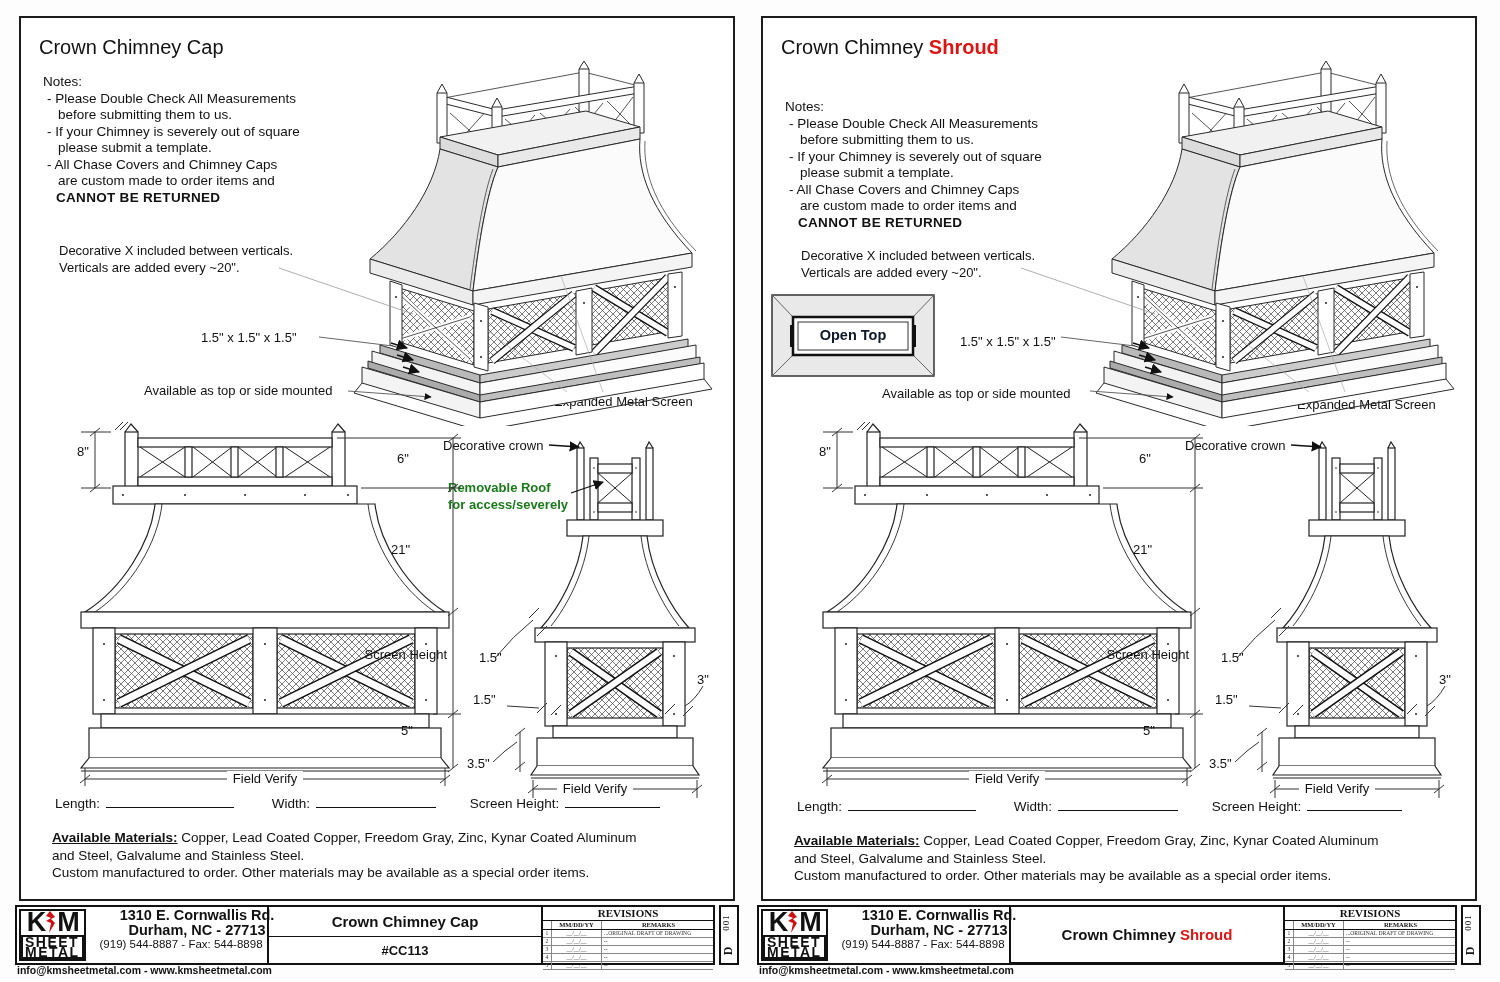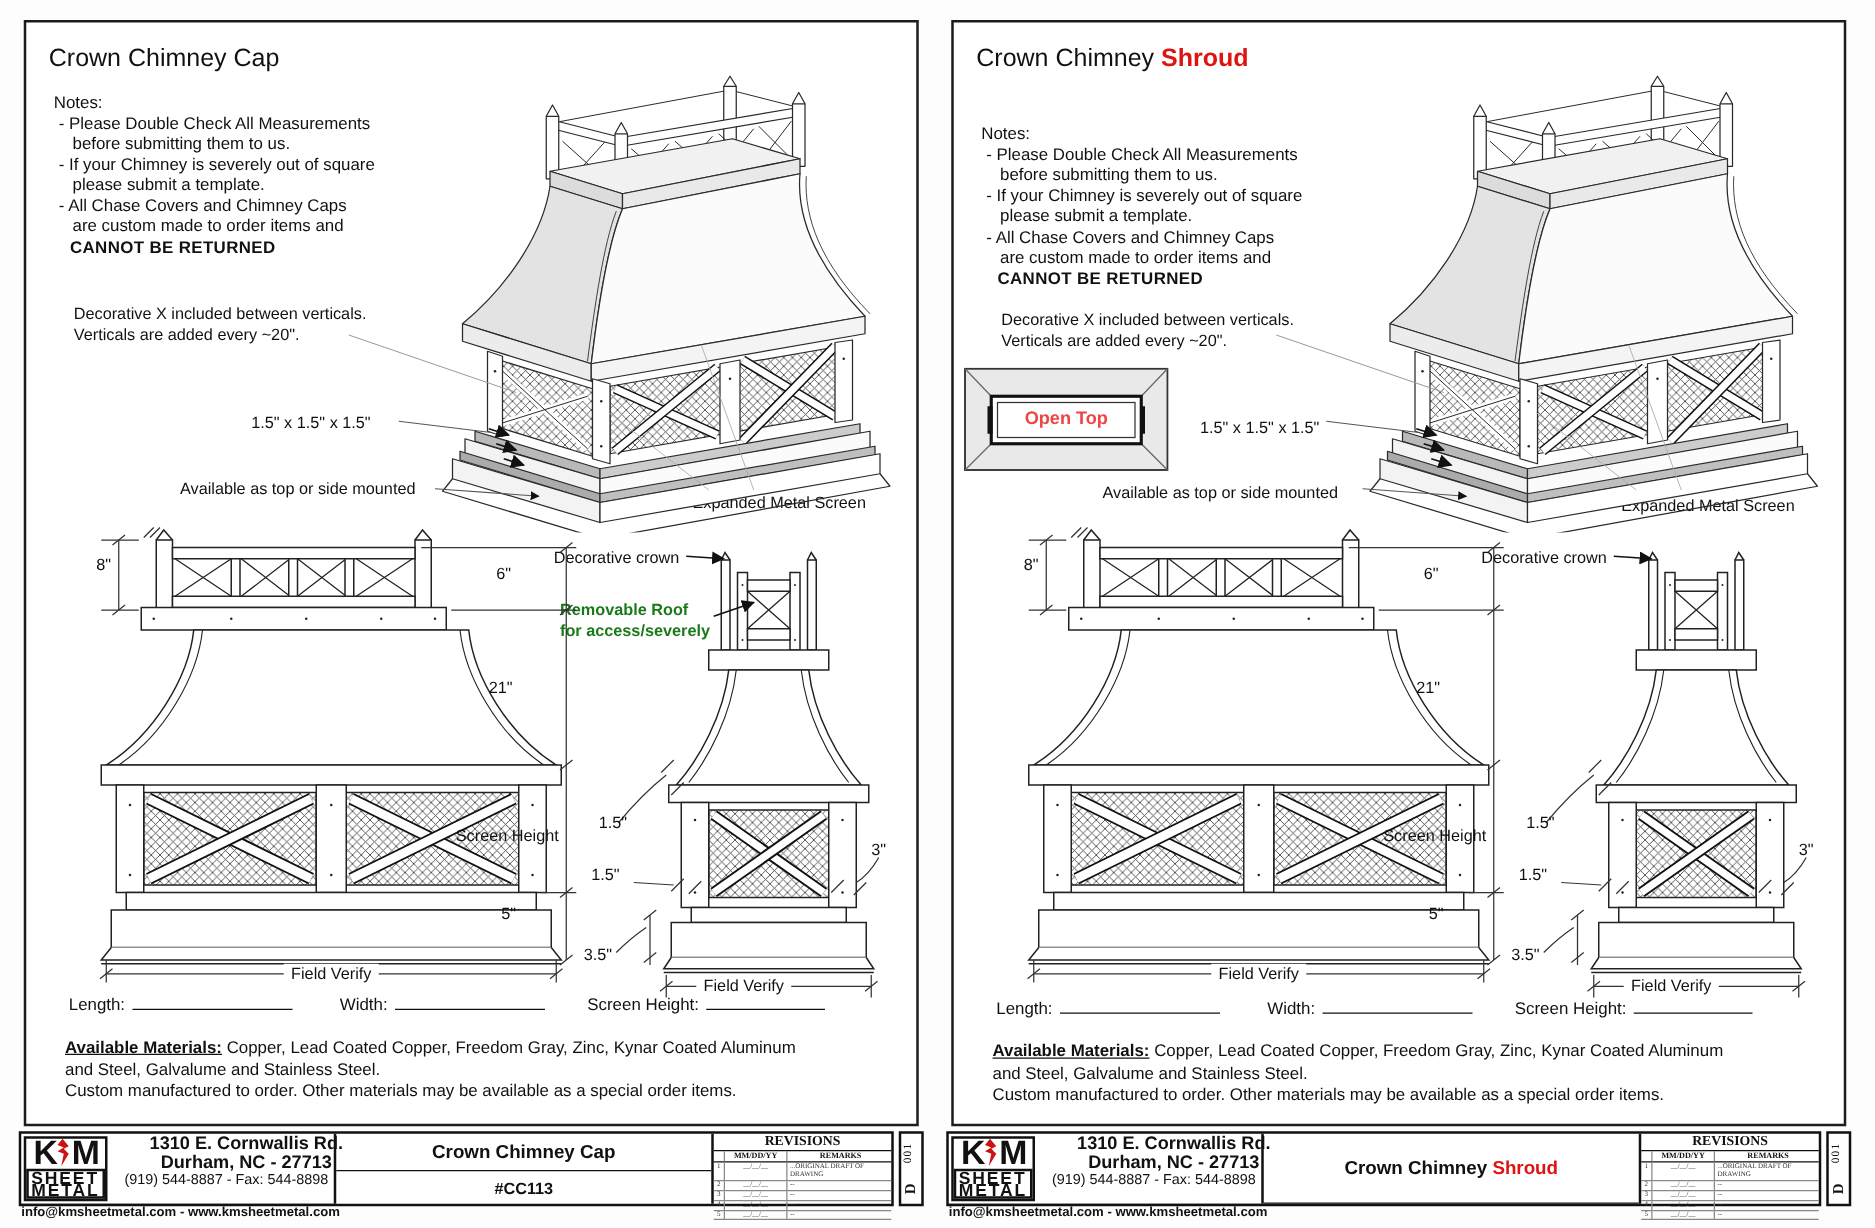--- a/index.html
+++ b/index.html
@@ -23,31 +23,31 @@
   .lbl-decx { left:44px; top:227px; line-height:16.5px; }
   .s1 .lbl-decx { top:232px; }
   .lbl-corner { left:186px; top:314px; } .s1 .lbl-corner { left:203px; top:318px; }
   .lbl-mounting { left:129px; top:367px; } .s1 .lbl-mounting { left:125px; top:370px; }
   .lbl-screen { left:539px; top:378px; } .s1 .lbl-screen { left:540px; top:381px; }
   .lbl-crown { left:428px; top:422px; }
   .lbl-removable { left:433px; top:463px; color:#1a7a1a; font-weight:bold; line-height:17px; }
 
   .open-thumb { position:absolute; left:14px; top:278px; width:164px; height:84px; }
   .open-thumb-label { position:absolute; left:24px; top:27px; width:116px; height:28px;
-    display:flex; align-items:center; justify-content:center; color:#ef4444; font-weight:bold; font-size:14.5px; }
+    display:flex; align-items:center; justify-content:center; color:#0f172a; font-weight:bold; font-size:14.5px; }
 
   .front-view { position:absolute; left:50px; top:402px; width:400px; height:375px; }
   .side-view  { position:absolute; left:440px; top:418px; width:270px; height:380px; }
   .iso-view   { position:absolute; left:325px; top:25px; width:380px; height:385px; }
   .leaders    { position:absolute; left:0; top:0; width:724px; height:952px; pointer-events:none; }
   .dimlbl { position:absolute; font-size:13px; white-space:nowrap; }
   .fd-8  { left:12px;  top:26px; }
   .fd-6  { left:332px; top:33px; }
   .fd-21 { left:326px; top:124px; }
-  .fd-sh { left:252px; top:243px; width:130px; text-align:right; }
+  .fd-sh { left:252px; top:229px; width:130px; text-align:right; }
   .fd-5  { left:336px; top:305px; }
   .fd-field { left:0; top:353px; width:400px; text-align:center; }
   .fd-field span, .sd-field span { background:#fff; padding:0 6px; }
   .sd-t { left:24px; top:216px; }
   .sd-p { left:18px; top:258px; }
   .sd-b { left:12px; top:322px; }
   .sd-r { left:242px; top:238px; }
   .sd-field { left:40px; top:347px; width:200px; text-align:center; }
 
   .fields { position:absolute; left:40px; top:779px; font-size:13.5px; white-space:nowrap; }
@@ -69,21 +69,21 @@
   .logo-km { display:flex; align-items:center; font-weight:bold; font-size:27px; line-height:22px; letter-spacing:-2px; }
   .logo-strip { margin-top:2px; border:2px solid #111; font-size:14px; font-weight:bold; letter-spacing:1.5px; line-height:10px; padding:0 2px; }
   .tb-addr { flex:1; text-align:center; padding-top:1px; }
   .addr-big { font-size:14.5px; font-weight:bold; line-height:15px; white-space:nowrap;margin-left:32px; }
   .addr-sm { font-size:11.5px; font-weight:normal; line-height:13px; white-space:nowrap; }
   .tb-contact { border-top:1.5px solid #111; font-size:10.5px; font-weight:bold; text-align:center; line-height:13px; height:15px; white-space:nowrap; }
   .tb-mid { flex:1; border-right:2px solid #111; display:flex; flex-direction:column; }
   .tb-doc-title { flex:1; display:flex; align-items:center; justify-content:center; font-weight:bold; font-size:15px; border-bottom:1.5px solid #111; white-space:pre; }
   .tb-doc-title .red-b { color:#dd1411; }
   .tb-doc-num { height:26px; display:flex; align-items:center; justify-content:center; font-weight:bold; font-size:13px; }
-  .tb-rev { width:142px; font-family:"Liberation Serif",serif; display:flex; flex-direction:column; }
+  .tb-rev { width:170px; font-family:"Liberation Serif",serif; display:flex; flex-direction:column; }
   .rev-head { text-align:center; font-size:11px; font-weight:bold; border-bottom:1px solid #111; line-height:13px; }
   .rev-cols { display:flex; font-size:6.5px; font-weight:bold; border-bottom:1px solid #111; text-align:center; line-height:8px; }
   .rev-row { display:flex; font-size:5.6px; line-height:6.9px; border-bottom:0.5px solid #888; color:#333; }
   .rc-n { width:9px; border-right:0.5px solid #888; text-align:center; }
   .rc-d { width:50px; border-right:0.5px solid #888; text-align:center; }
   .rc-r { flex:1; padding-left:2px; text-align:left; }
   .dbox { position:absolute; left:704px; top:889px; width:20px; height:60px; border:2px solid #111; background:#fff;
           display:flex; flex-direction:column; font-family:"Liberation Serif",serif; }
   .dbox-num { flex:1.3; writing-mode:vertical-rl; transform:rotate(180deg); font-size:9px; letter-spacing:1px; text-align:center; width:100%; }
   .dbox-letter { flex:1; writing-mode:vertical-rl; transform:rotate(180deg); font-size:12px; font-weight:bold; text-align:center; width:100%; }

